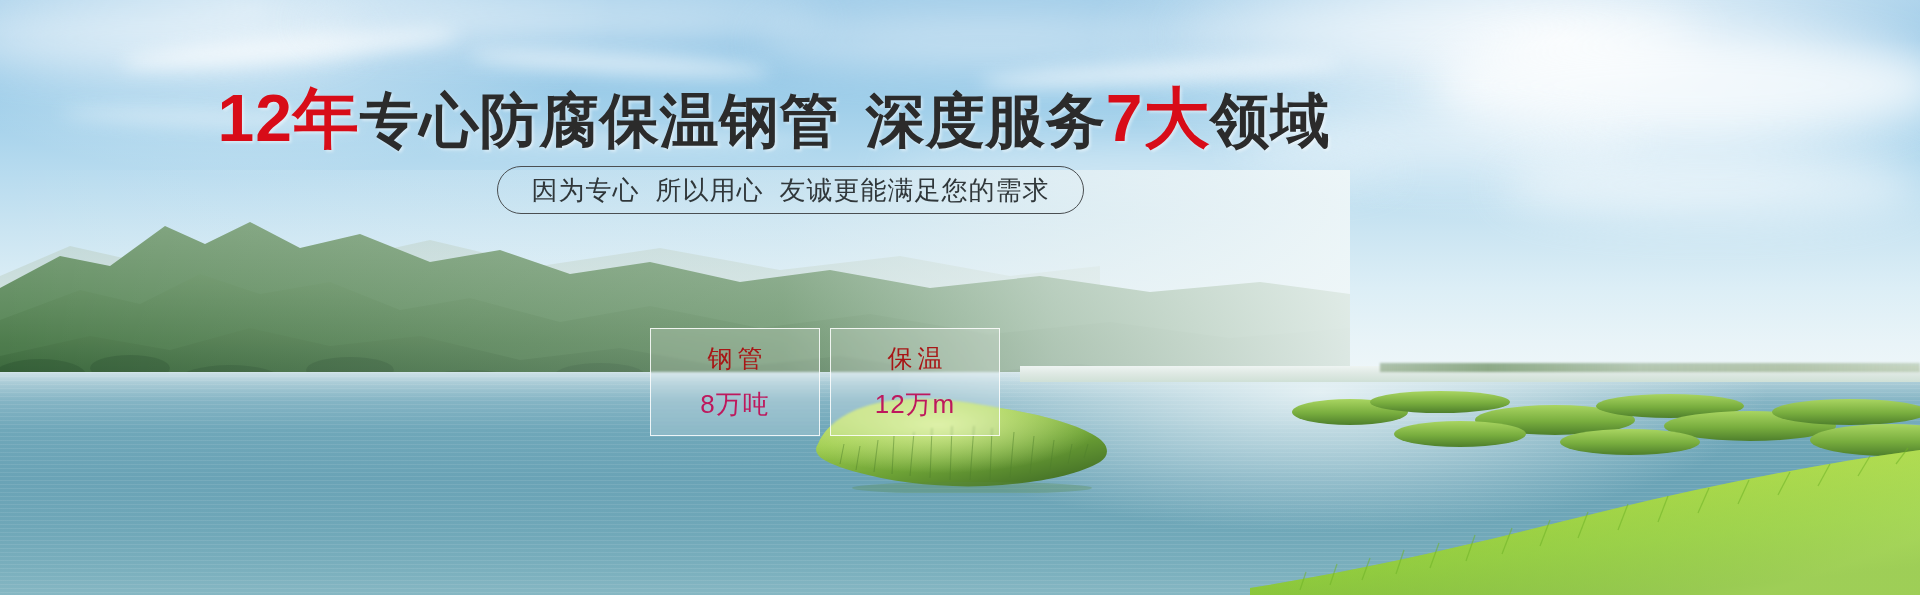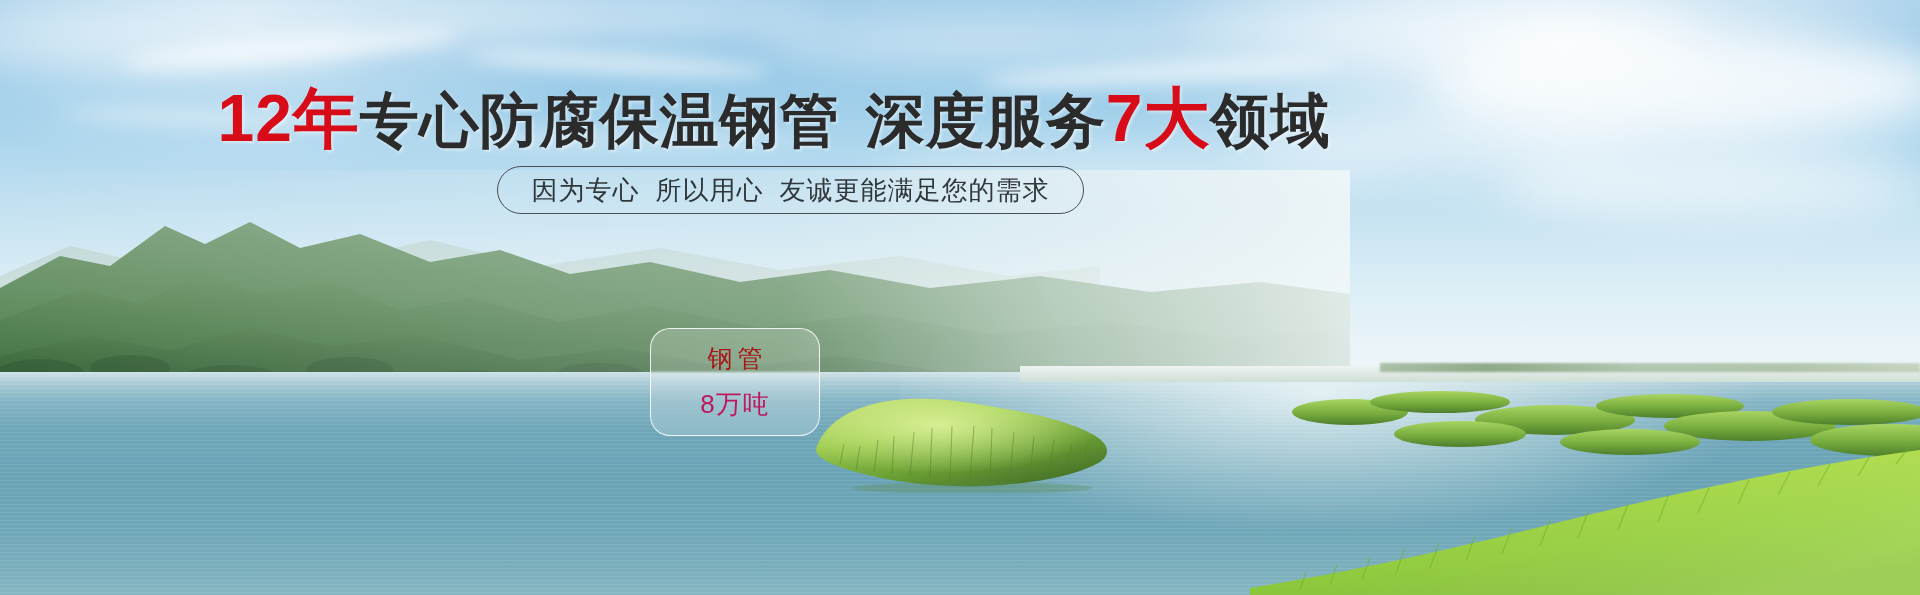--- a/index.html
+++ b/index.html
@@ -213,21 +213,21 @@
     position: absolute;
     left: 650px;
     top: 328px;
     display: flex;
     gap: 10px;
   }
   .card {
     width: 170px;
     height: 108px;
     border: 1.5px solid rgba(255,255,255,0.85);
-    border-radius: 20px;
+    border-radius: 0;
     background: rgba(255,255,255,0.20);
     display: flex;
     flex-direction: column;
     align-items: center;
     justify-content: center;
     backdrop-filter: blur(1px);
   }
   .card-label {
     font-size: 25px;
     color: #a81616;
@@ -447,16 +447,22 @@
     <div class="cards">
 
       <div class="card">
         <div class="card-label">钢管</div>
         <div class="card-value">
           <span>8万吨</span><sup></sup>
         </div>
       </div>
 
 
+      <div class="card">
+        <div class="card-label">保温</div>
+        <div class="card-value">
+          <span>12万m</span><sup></sup>
+        </div>
+      </div>
 
     </div>
   </div>
 </div>
 
 </body></html>

